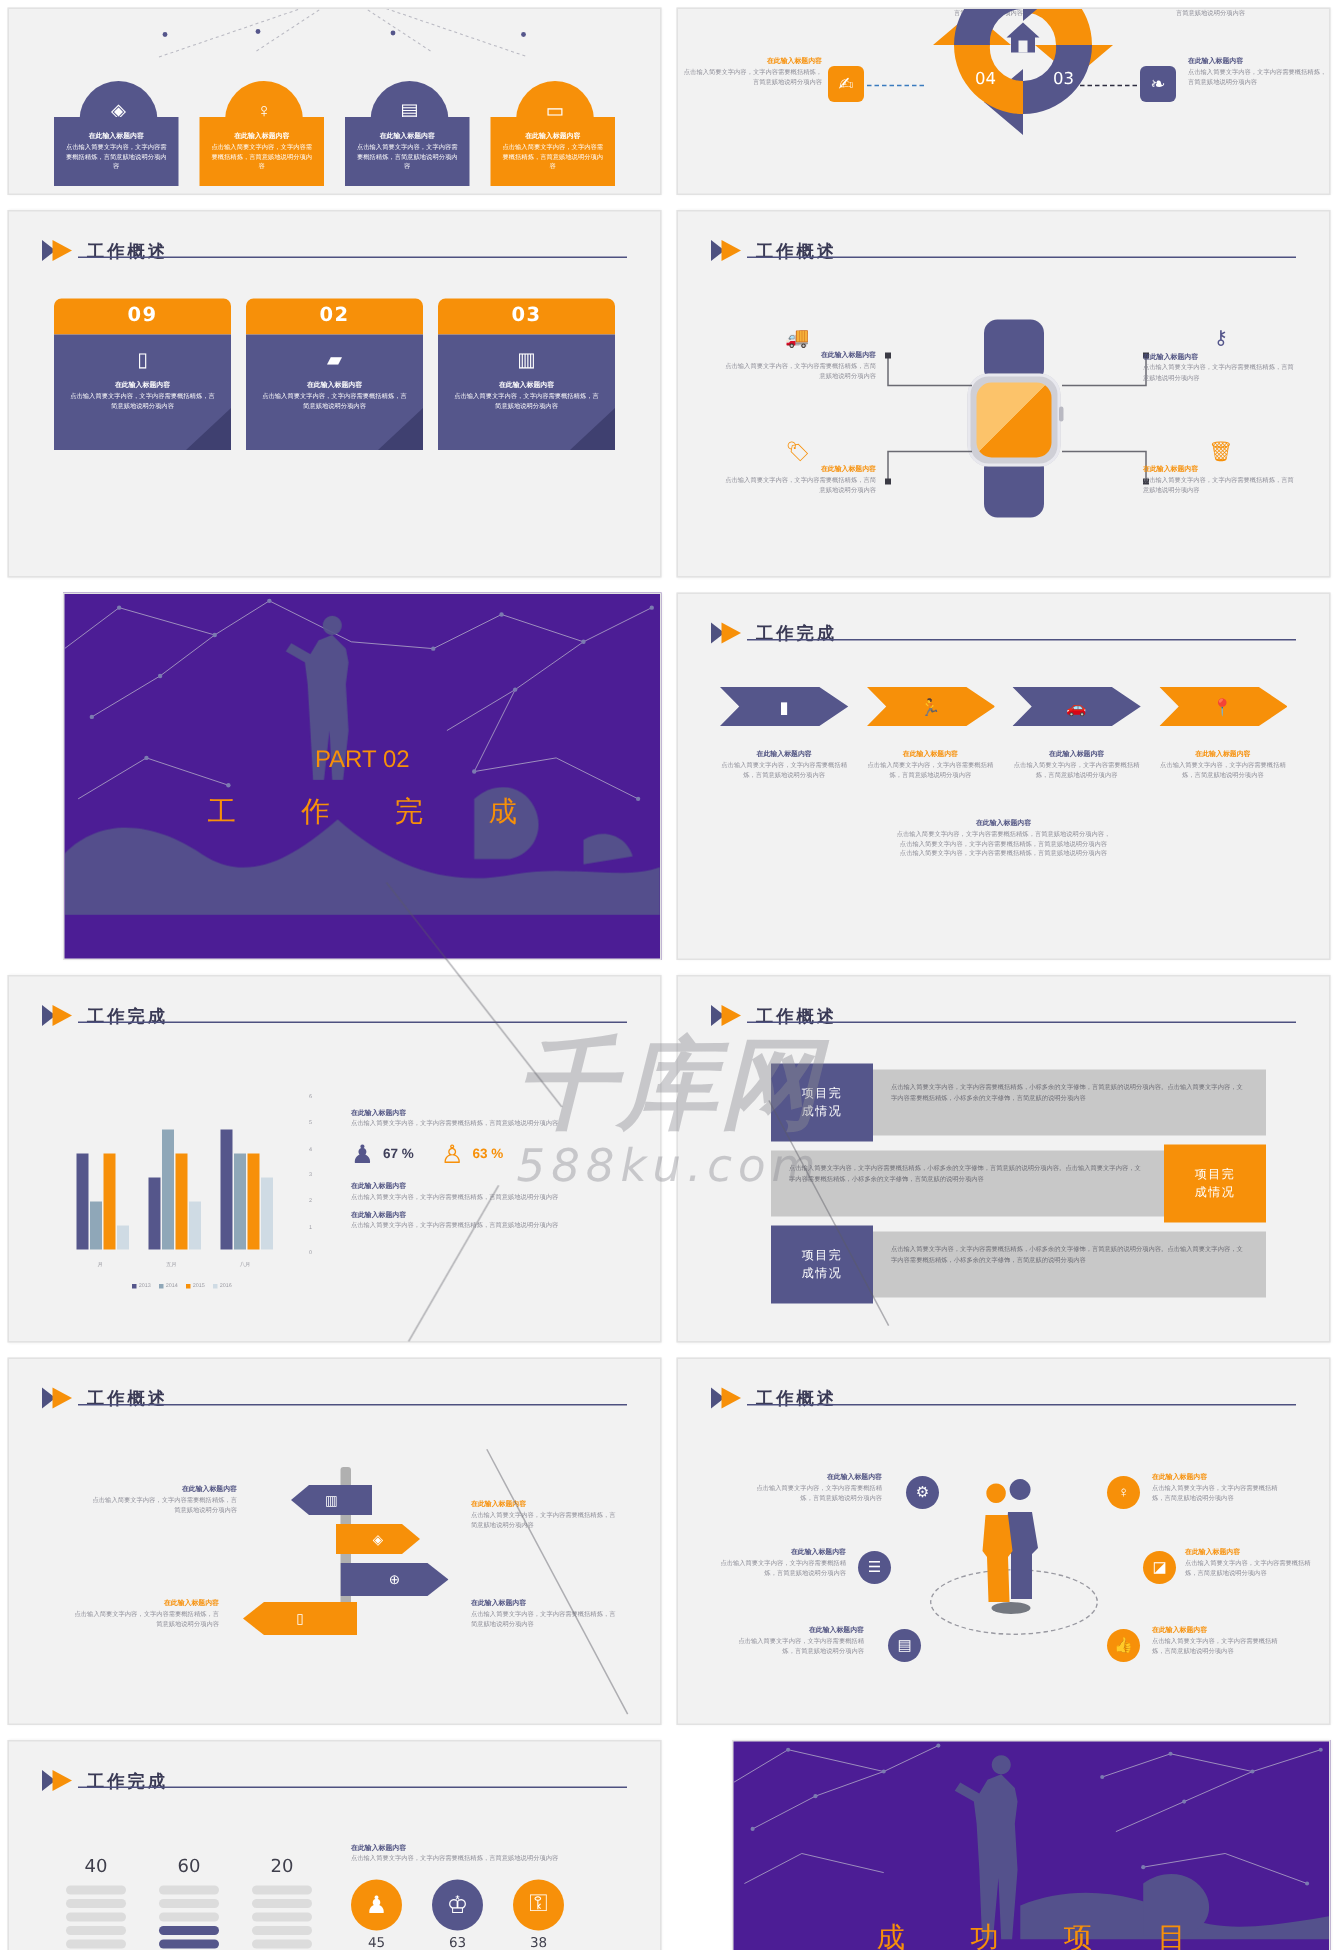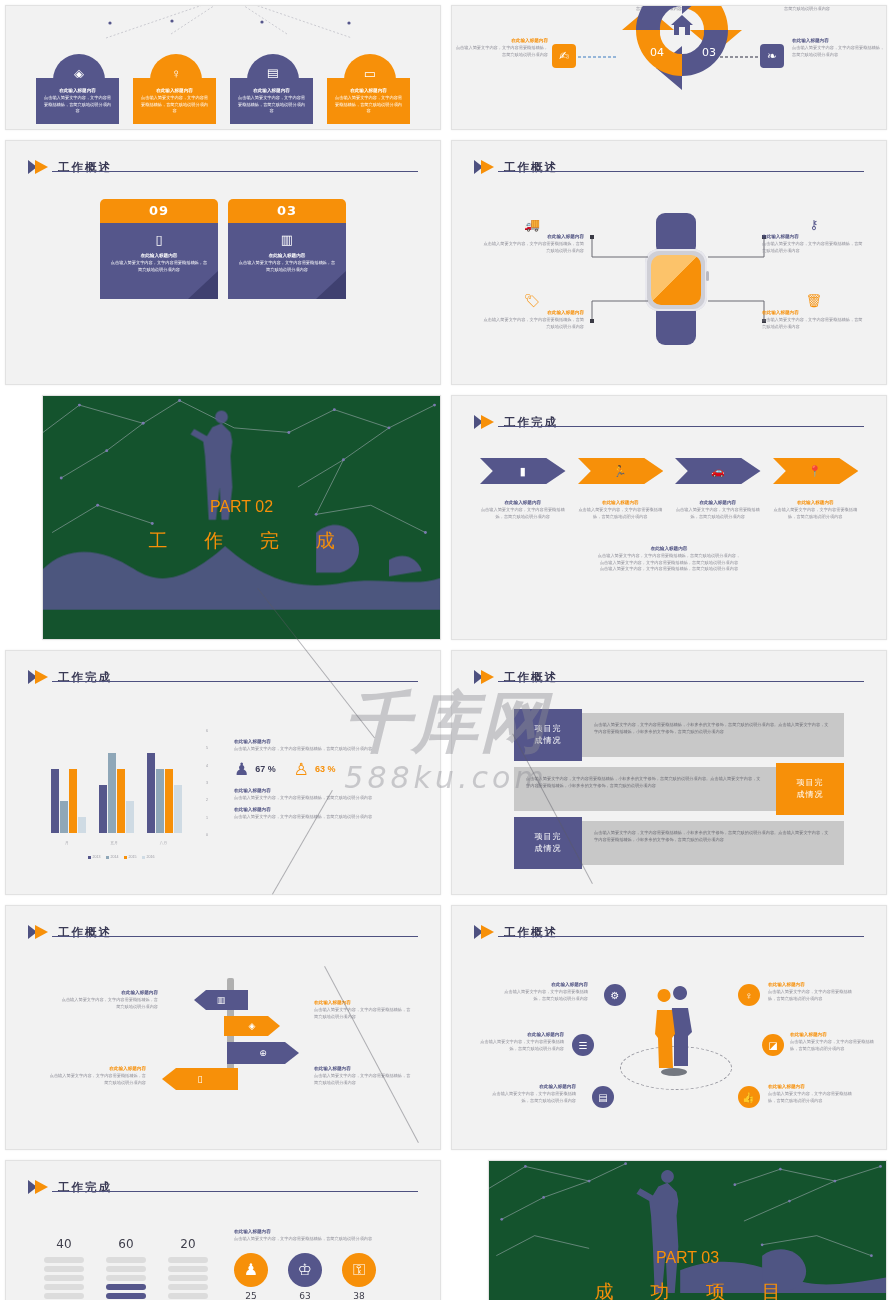--- a/index.html
+++ b/index.html
@@ -77,24 +77,24 @@
   .watch-band { position: absolute; left: 11px; width: 40px; height: 42px; background: #55568b; border-radius: 9px; }
   .watch-case { position: absolute; left: 0; top: 36px; width: 62px; height: 62px; background: #cfcfd6; border-radius: 14px;
       box-shadow: inset 0 0 0 2px #e8e8ee; }
   .watch-face { position: absolute; left: 6px; top: 42px; width: 50px; height: 50px; border-radius: 10px;
       background: linear-gradient(135deg,#fcc36a 0%, #fcc36a 48%, #f79009 48%, #f79009 100%); }
   .watch-crown { position: absolute; left: 61px; top: 58px; width: 3px; height: 10px; background: #b9b9c2; border-radius: 2px; }
   .s4-item { position: absolute; width: 104px; }
   .s4-ic { font-size: 13px; }
 
   
-  .cover { background: #14532d; position: relative; overflow: hidden; margin-left: 42px; }
+  .cover { background: #4c1d95; position: relative; overflow: hidden; margin-left: 42px; }
   .cover-net { position: absolute; inset: 0; }
   .cover-txt { position: absolute; left: 0; right: 0; text-align: center; color: #f79009; }
-  .cover-sub { font-size: 19px; letter-spacing: 16px; margin-top: 4px; font-family: Liberation Serif, serif; }
+  .cover-sub { font-size: 19px; letter-spacing: 16px; margin-top: 4px; font-family: Liberation Mono, monospace; }
 
   
   .s6-row { position: absolute; left: 28px; right: 28px; top: 62px; display: flex; gap: 12px; }
   .s6-col { flex: 1; }
   .s6-chev { position: relative; height: 26px; }
   .s6-chev svg { display: block; }
   .s6-chev .ic { position: absolute; inset: 0; display: flex; align-items: center; justify-content: center; color: #fff; font-size: 11px; }
   .s6-cap { text-align: center; margin-top: 16px; }
   .s6-foot { position: absolute; left: 60px; right: 60px; top: 150px; text-align: center; }
 
@@ -265,20 +265,29 @@
               <i class="f2"></i>
             </span>
         <span class="sl-title">工作概述</span>
       </div>
       <div class="sl-rule"></div>
       <div class="s3-row">
         <div class="s3-card">
           <div class="s3-num">09</div>
           <div class="s3-body">
             <span class="s3-ic">▯</span>
+            <div class="blk-t">在此输入标题内容</div>
+            <div class="blk-b">点击输入简要文字内容，文字内容需要概括精炼，言简意赅地说明分项内容</div>
+            <span class="s3-fold"></span>
+          </div>
+        </div>
+        <div class="s3-card">
+          <div class="s3-num">02</div>
+          <div class="s3-body">
+            <span class="s3-ic">▰</span>
             <div class="blk-t">在此输入标题内容</div>
             <div class="blk-b">点击输入简要文字内容，文字内容需要概括精炼，言简意赅地说明分项内容</div>
             <span class="s3-fold"></span>
           </div>
         </div>
         <div class="s3-card">
           <div class="s3-num">03</div>
           <div class="s3-body">
             <span class="s3-ic">▥</span>
             <div class="blk-t">在此输入标题内容</div>
@@ -728,21 +737,21 @@
 
       <div class="s11-right">
         <div class="blk-t">在此输入标题内容</div>
         <div class="blk-b">点击输入简要文字内容，文字内容需要概括精炼，言简意赅地说明分项内容</div>
         <div class="s11-icons">
           <div class="s11-circ bg-o">♟</div>
           <div class="s11-circ bg-p">♔</div>
           <div class="s11-circ bg-o">⚿</div>
         </div>
         <div class="s11-vals">
-          <div class="s11-val">25</div>
+          <div class="s11-val">45</div>
           <div class="s11-val">63</div>
           <div class="s11-val">38</div>
         </div>
       </div>
     </div>
   </div>
 
   <div class="slide cover" style="height:150px">
     <div class="slide-inner">
       <svg class="cover-net" viewBox="0 0 436 145" preserveAspectRatio="none">
@@ -768,21 +777,20 @@
               <circle cx="300" cy="92" r="1.5"></circle>
               <circle cx="420" cy="104" r="1.5"></circle>
         </g>
         <g fill="#55568b" opacity="0.92">
           <path d="M186 28 L196 24 L206 34 L208 44 L206 60 L208 94 L204 145 L196 145 L194 100 L190 145 L182 145 L180 94 L178 60 L176 44 L162 36 L166 30 L180 38 Z"></path>
           <path d="M196 24 a7 7 0 1 1 0.1 0"></path>
           <path d="M210 120 C250 104 290 110 330 128 C356 140 390 136 436 128 L436 145 L210 145 Z"></path>
           <path d="M300 104 C316 92 338 96 346 112 C352 124 346 138 330 142 L300 142 Z"></path>
         </g>
       </svg>
-      <div class="cover-txt" style="top:88px">PART 03</div>
       <div class="cover-txt cover-sub" style="top:114px;padding-left:16px">成 功 项 目</div>
     </div>
   </div>
 
 </div>
 
 <div class="wm">
   <div class="wm-main">千库网</div>
   <div class="wm-sub">588ku.com</div>
 </div>

